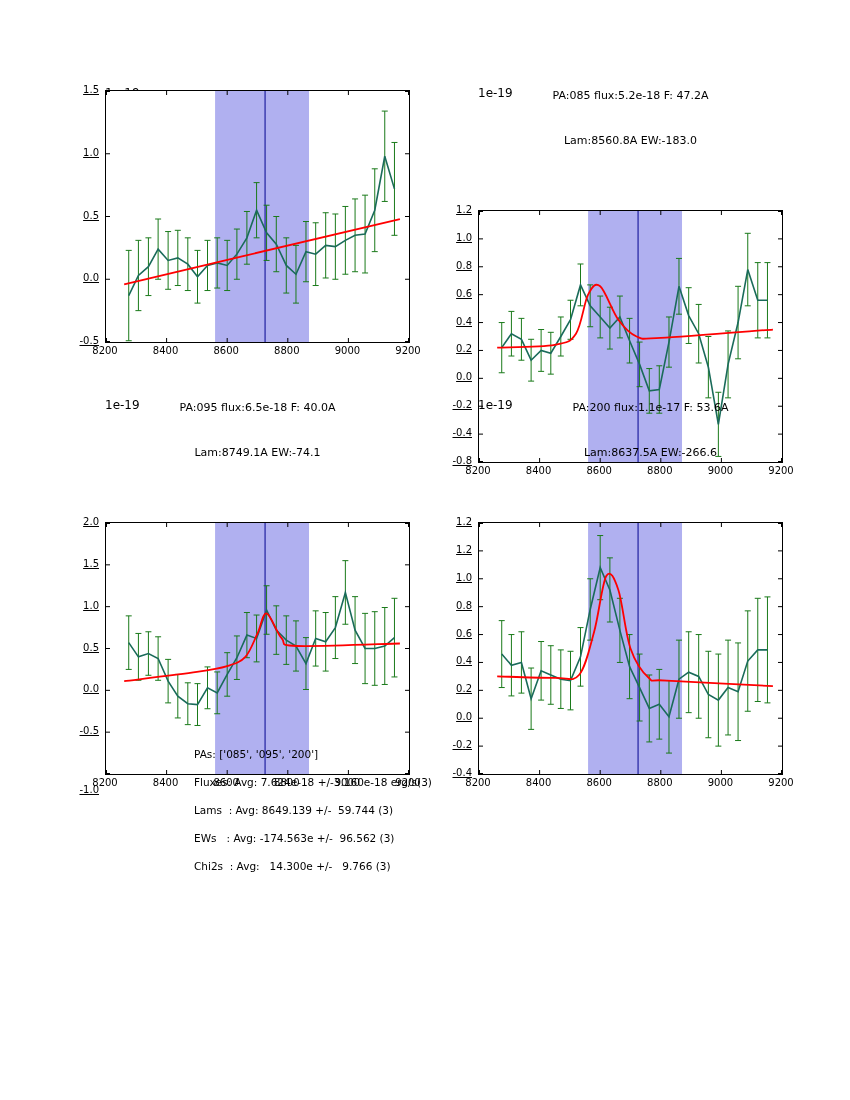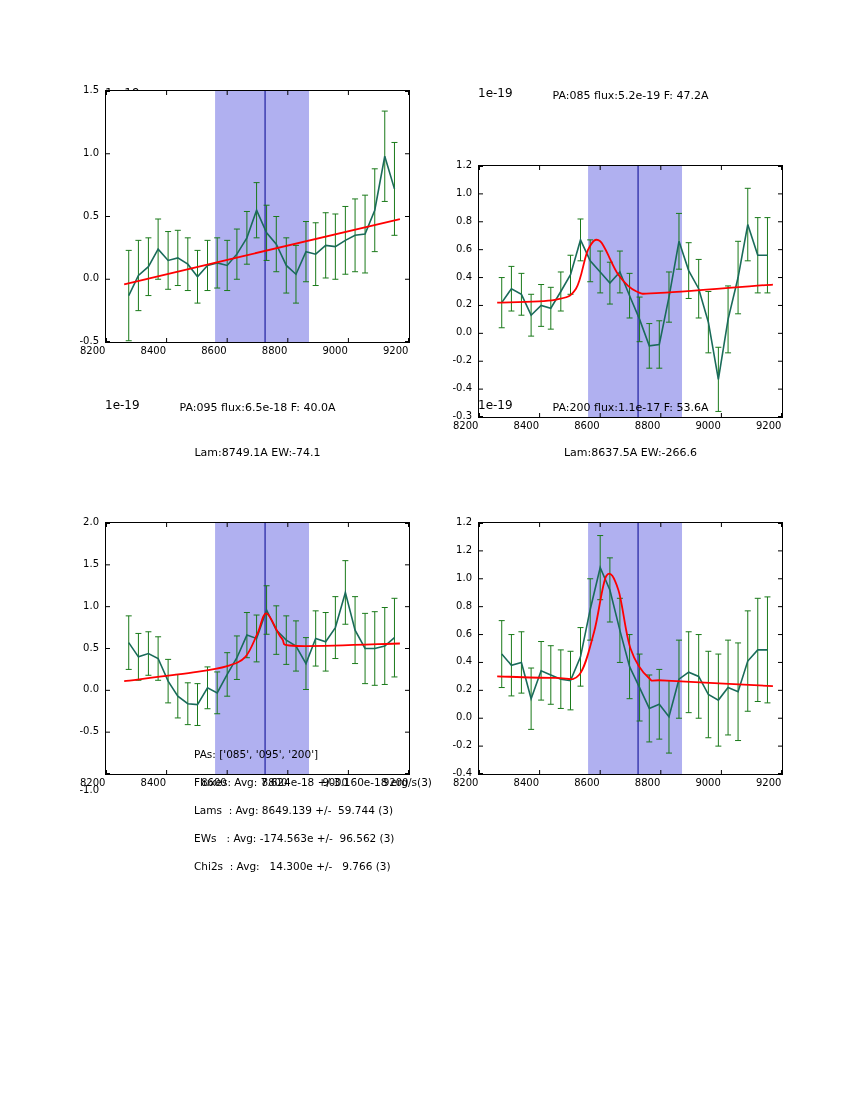--- a/index.html
+++ b/index.html
@@ -20,22 +20,22 @@
     position:relative;border:1px solid #000;background:#fff;
     box-sizing:border-box;
   }
   .expo{
     position:absolute;font-size:12px;color:#000;
   }
   svg{display:block;}
   .ytick,.xtick{
     position:absolute;font-size:10px;color:#000;
   }
-  .ytick{text-align:right;}
-  .xtick{text-align:left;}
+  .ytick{text-align:right;text-decoration:underline;}
+  .xtick{text-align:center;}
   .summary{
     position:absolute;left:165px;top:740px;
     font-size:10.5px;line-height:28px;color:#000;
   }
   .summary div{white-space:pre;margin-left:29px;}
 </style>
 </head>
 <body>
 
 <div class="panel" style="left:105px;top:88px;">
@@ -168,21 +168,22 @@
       <div class="xtick" style="left: 35.6px; width: 50px; top: 255px;">8400</div>
       <div class="xtick" style="left: 96.2px; width: 50px; top: 255px;">8600</div>
       <div class="xtick" style="left: 156.8px; width: 50px; top: 255px;">8800</div>
       <div class="xtick" style="left: 217.4px; width: 50px; top: 255px;">9000</div>
       <div class="xtick" style="left: 278px; width: 50px; top: 255px;">9200</div>
     </div>
 </div>
 
 <div class="panel" style="left:478px;top:58px;">
   <div class="plot-title" style="width:305px;">
-    <div>PA:085 flux:5.2e-19 F: 47.2A</div>
+    <div>PA:085 flux:5.2e-18 F: 47.2A</div>
+    <div>Lam:8560.8A EW:-183.0</div>
   </div>
   <div class="expo" style="left:0px;top:28px;">1e-19</div>
   <div class="axes-wrap" style="margin-top:32px;">
     <div class="axes" id="ax1" style="width:305px;height:253px;">
         <svg width="303" height="251">
           <rect x="109.08" y="0" width="93.93000000000002" height="251" fill="#b0b0f0"></rect>
           <line x1="159.07500000000002" x2="159.07500000000002" y1="0" y2="251" stroke="#2020a0" stroke-width="1.2"></line>
           <g>
             <line x1="22.724999999999998" x2="22.724999999999998" y1="111.55555555555554" y2="161.75555555555553" stroke="#1a7a1a" stroke-width="1"></line>
             <line x1="19.724999999999998" x2="25.724999999999998" y1="111.55555555555554" y2="111.55555555555554" stroke="#1a7a1a" stroke-width="1"></line>
@@ -300,21 +301,21 @@
             <line y1="83.66666666666666" y2="83.66666666666666" x1="303" x2="299" stroke="#000" stroke-width="1"></line>
             <line y1="55.77777777777777" y2="55.77777777777777" x1="0" x2="4" stroke="#000" stroke-width="1"></line>
             <line y1="55.77777777777777" y2="55.77777777777777" x1="303" x2="299" stroke="#000" stroke-width="1"></line>
             <line y1="27.888888888888857" y2="27.888888888888857" x1="0" x2="4" stroke="#000" stroke-width="1"></line>
             <line y1="27.888888888888857" y2="27.888888888888857" x1="303" x2="299" stroke="#000" stroke-width="1"></line>
             <line y1="0.5" y2="0.5" x1="0" x2="4" stroke="#000" stroke-width="1"></line>
             <line y1="0.5" y2="0.5" x1="303" x2="299" stroke="#000" stroke-width="1"></line>
           </g>
         </svg>
       </div>
-  <div class="ytick" style="left: -42px; width: 36px; top: 245px;">-0.3</div>
+  <div class="ytick" style="left: -42px; width: 36px; top: 245px;">-0.8</div>
       <div class="ytick" style="left: -42px; width: 36px; top: 217.111px;">-0.4</div>
       <div class="ytick" style="left: -42px; width: 36px; top: 189.222px;">-0.2</div>
       <div class="ytick" style="left: -42px; width: 36px; top: 161.333px;">0.0</div>
       <div class="ytick" style="left: -42px; width: 36px; top: 133.444px;">0.2</div>
       <div class="ytick" style="left: -42px; width: 36px; top: 105.556px;">0.4</div>
       <div class="ytick" style="left: -42px; width: 36px; top: 77.6667px;">0.6</div>
       <div class="ytick" style="left: -42px; width: 36px; top: 49.7778px;">0.8</div>
       <div class="ytick" style="left: -42px; width: 36px; top: 21.8889px;">1.0</div>
       <div class="ytick" style="left: -42px; width: 36px; top: -6px;">1.2</div>
       <div class="xtick" style="left: -25px; width: 50px; top: 255px;">8200</div>
@@ -465,21 +466,21 @@
       <div class="xtick" style="left: -25px; width: 50px; top: 255px;">8200</div>
       <div class="xtick" style="left: 35.6px; width: 50px; top: 255px;">8400</div>
       <div class="xtick" style="left: 96.2px; width: 50px; top: 255px;">8600</div>
       <div class="xtick" style="left: 156.8px; width: 50px; top: 255px;">8800</div>
       <div class="xtick" style="left: 217.4px; width: 50px; top: 255px;">9000</div>
       <div class="xtick" style="left: 278px; width: 50px; top: 255px;">9200</div>
     </div>
 </div>
 
 <div class="panel" style="left:478px;top:370px;">
-  <div class="plot-title" style="width:305px;">
+  <div class="plot-title" style="width:305px;padding-left:20px;">
     <div>PA:200 flux:1.1e-17 F: 53.6A</div>
     <div>Lam:8637.5A EW:-266.6</div>
   </div>
   <div class="expo" style="left:0px;top:28px;">1e-19</div>
   <div class="axes-wrap" style="margin-top:32px;">
     <div class="axes" id="ax3" style="width:305px;height:253px;">
         <svg width="303" height="251">
           <rect x="109.08" y="0" width="93.93000000000002" height="251" fill="#b0b0f0"></rect>
           <line x1="159.07500000000002" x2="159.07500000000002" y1="0" y2="251" stroke="#2020a0" stroke-width="1.2"></line>
           <g>

